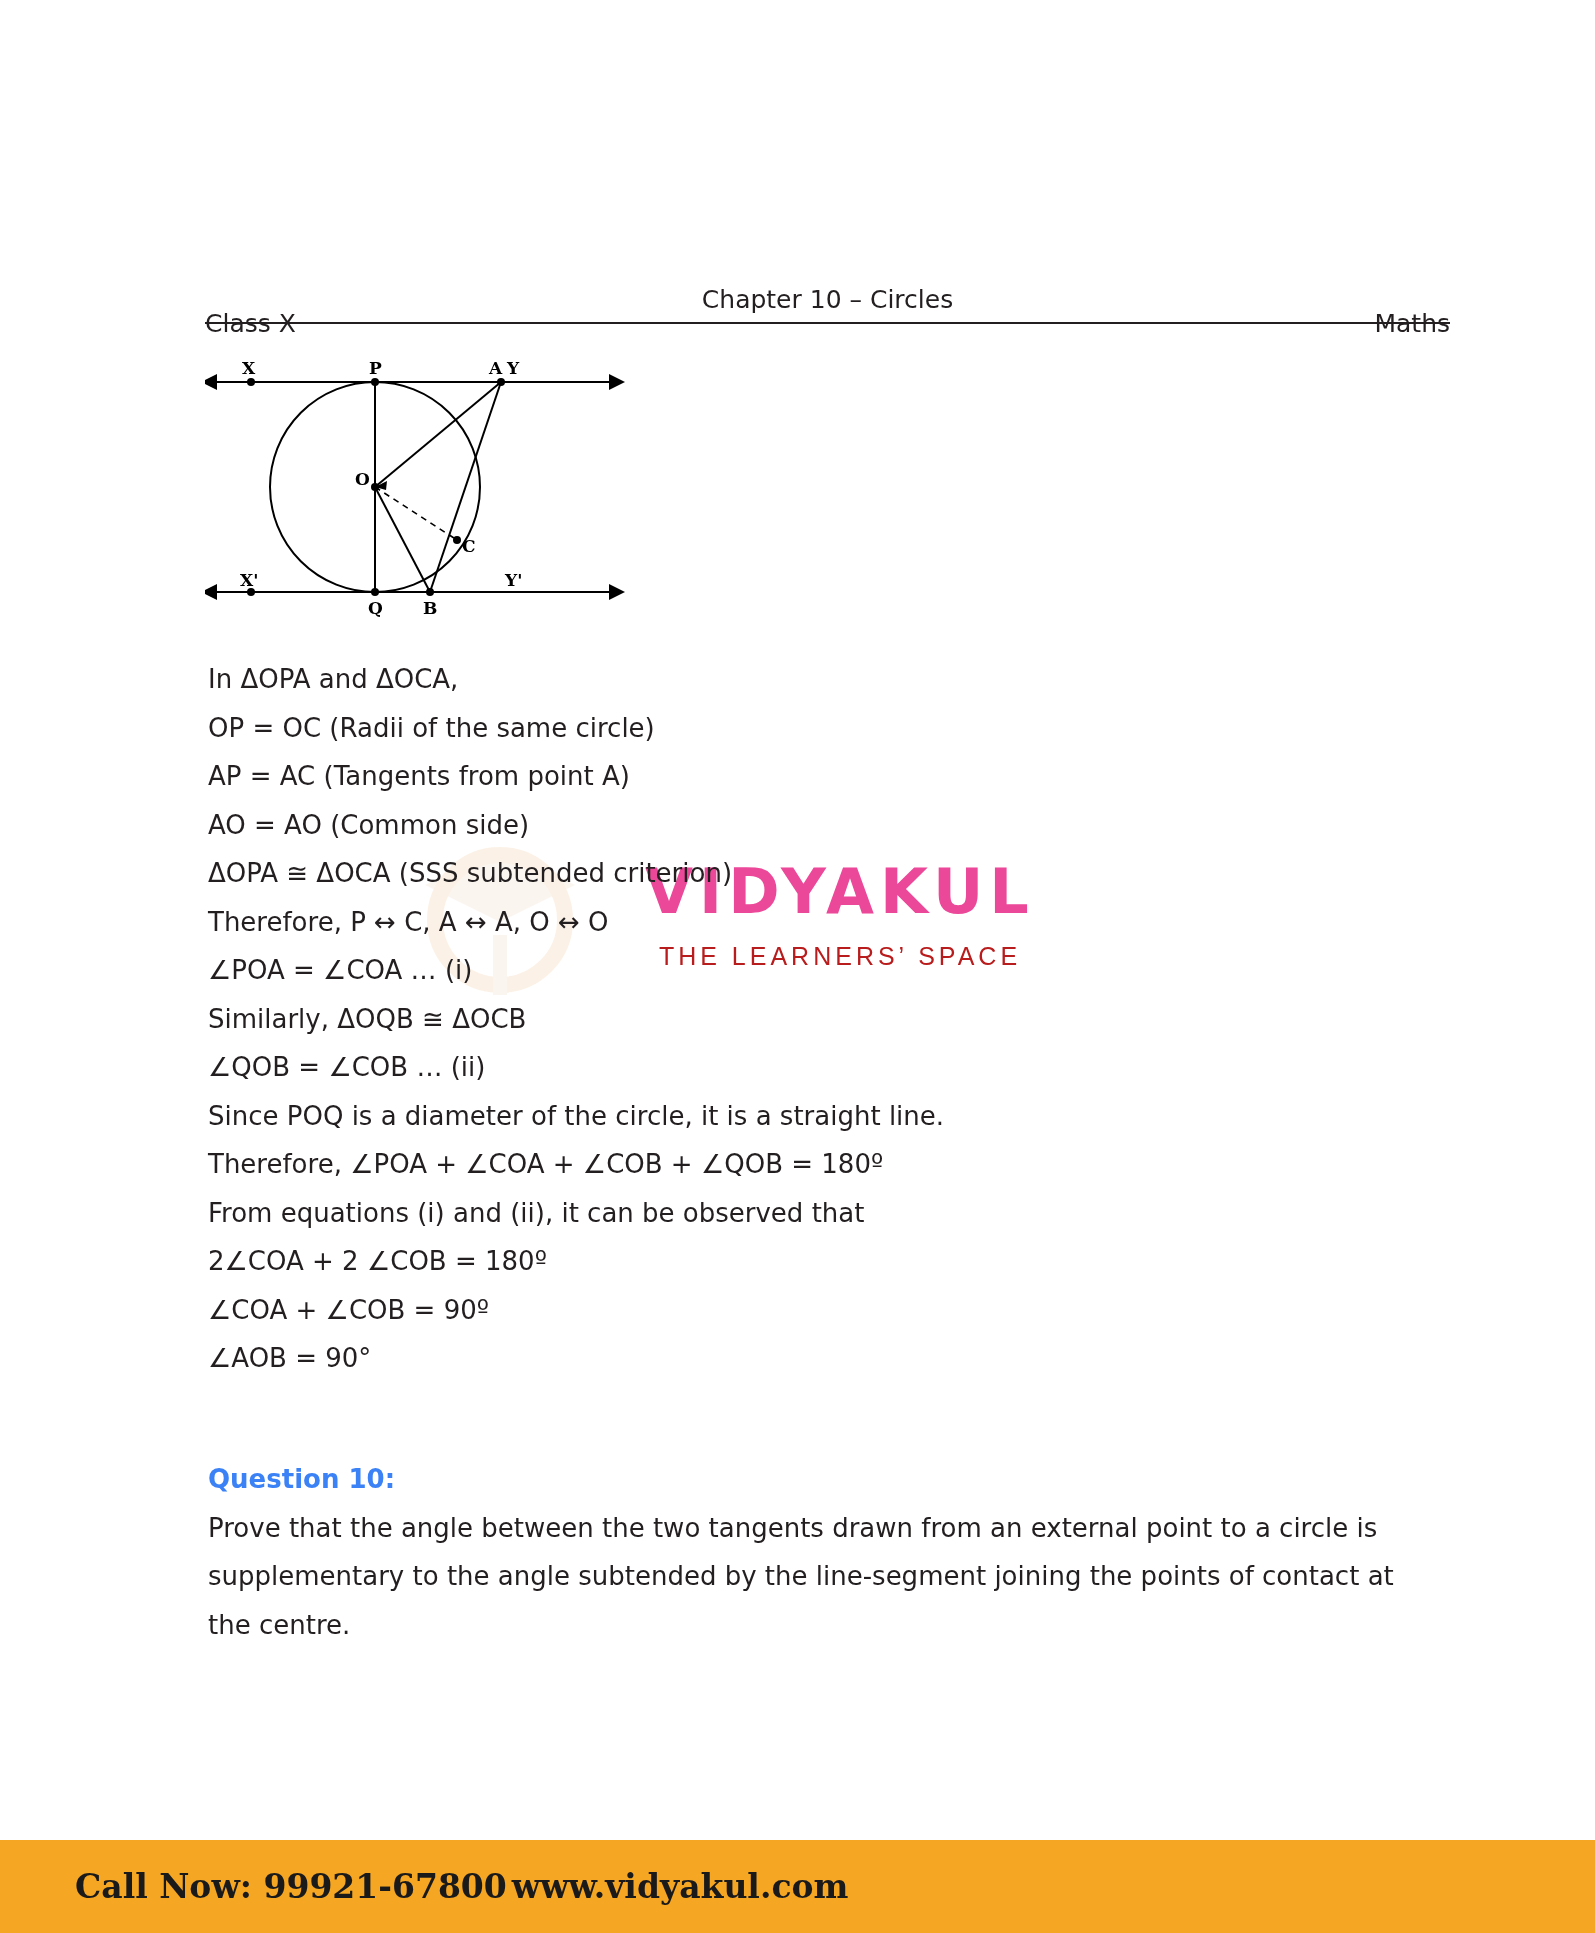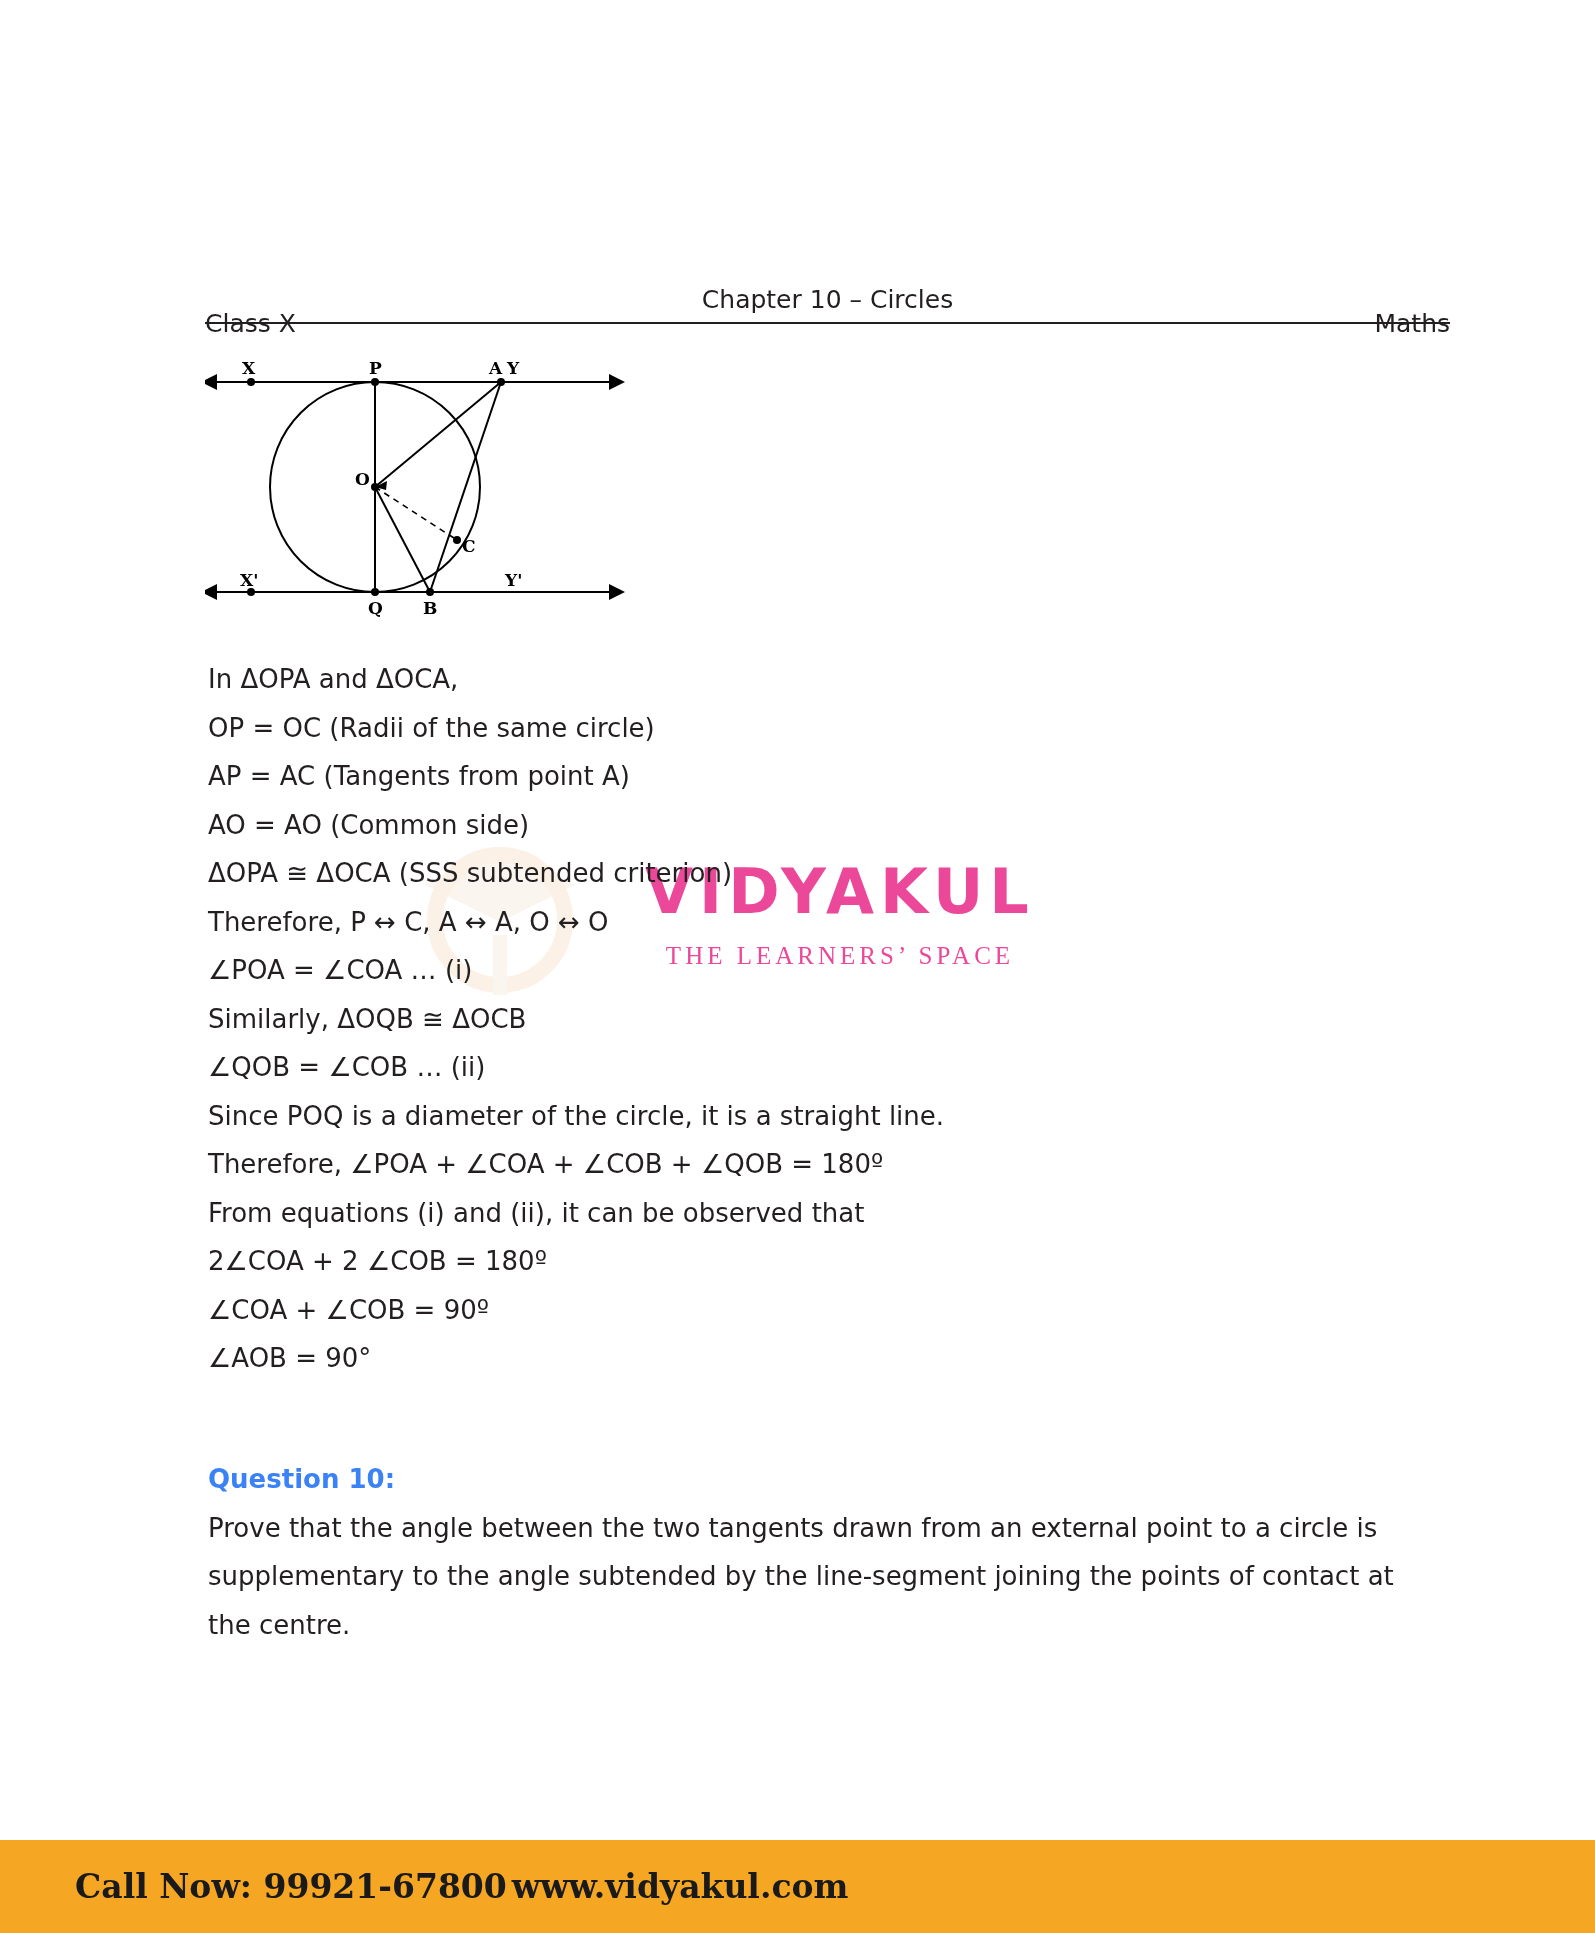--- a/index.html
+++ b/index.html
@@ -81,24 +81,24 @@
     user-select: none;
   }
   .wm-main {
     font-family: "DejaVu Sans", sans-serif;
     font-size: 62px;
     letter-spacing: 6px;
     color: #ec4899;
     font-weight: bold;
   }
   .wm-sub {
-    font-family: Liberation Serif, serif;
+    font-family: Liberation Sans, sans-serif;
     font-size: 25px;
     letter-spacing: 4px;
-    color: #ec4899;
+    color: #b91c1c;
     margin-top: 14px;
   }
   .wm-logo {
     position: absolute;
     left: 415px;
     top: 840px;
     width: 170px;
     height: 175px;
     opacity: 0.35;
     pointer-events: none;

